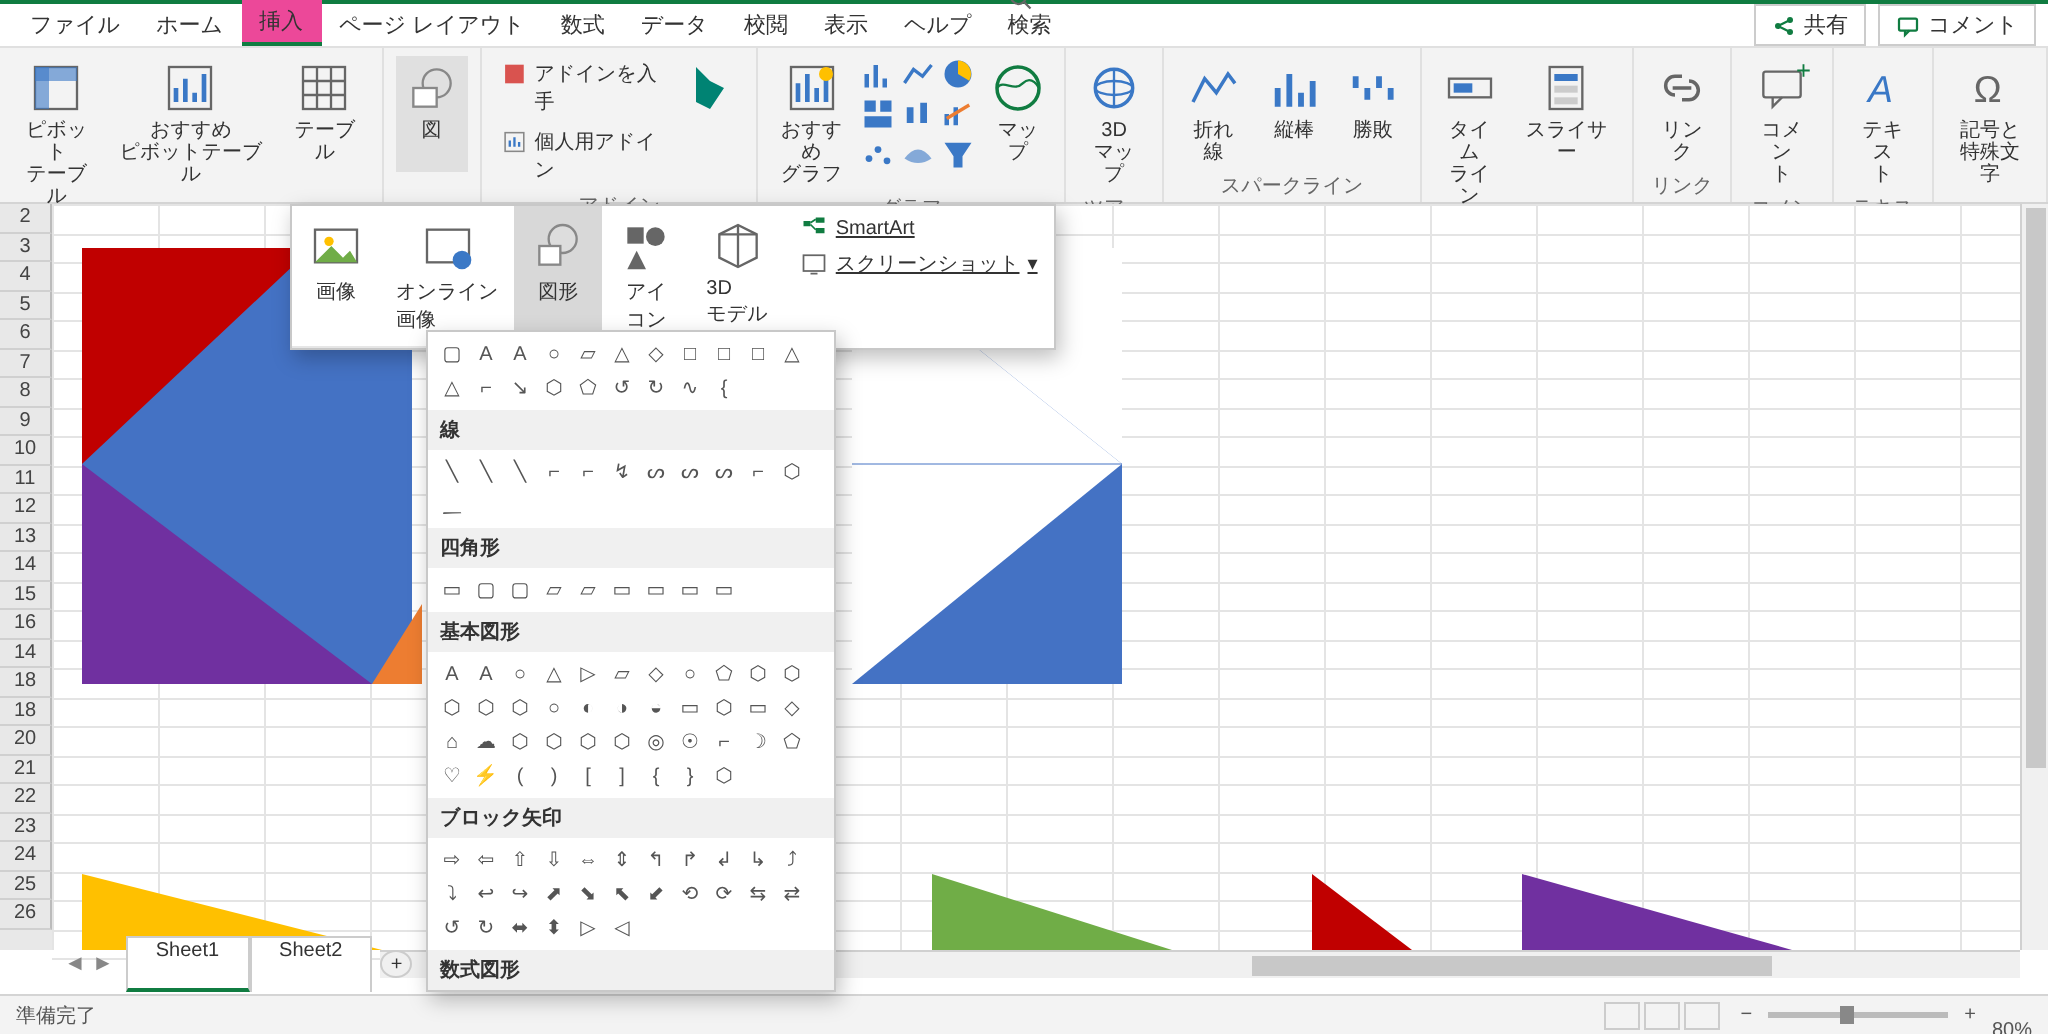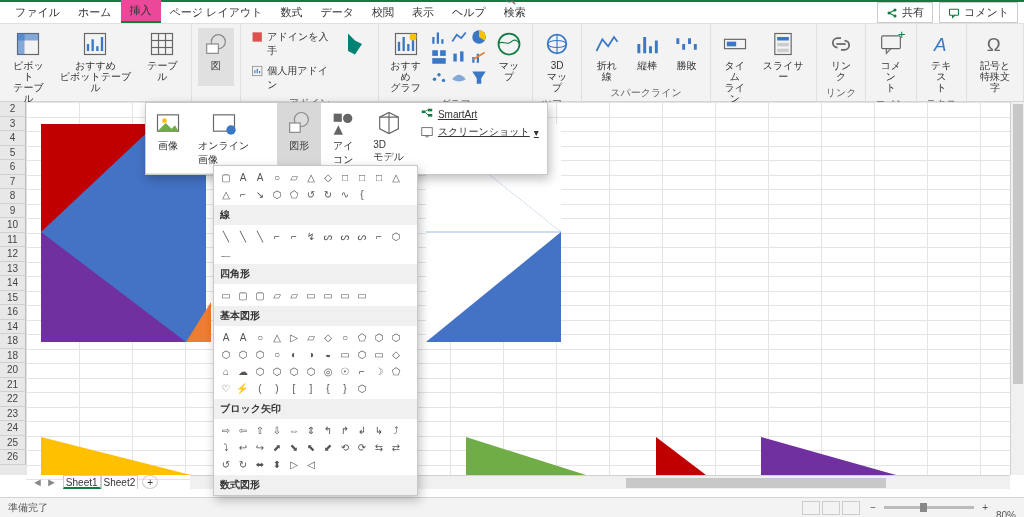--- a/index.html
+++ b/index.html
@@ -30,21 +30,21 @@
 .addin-row .ic { width: 14px; height: 14px; }
 .mini-grid { display: flex; gap: 2px; }
 .mini-col { display: flex; flex-direction: column; gap: 2px; }
 .mini-ic { width: 18px; height: 18px; cursor: pointer; }
 
 
 .dropdown-zu { position: absolute; left: 145px; top: 102px; background: #fff; border: 1px solid #c8c8c8; box-shadow: 2px 4px 10px rgba(0,0,0,0.25); display: flex; flex-direction: column; z-index: 20; }
 .dropdown-zu .row1 { display: flex; border-bottom: 1px solid #e6e6e6; }
 .dropdown-zu .dd-btn { display: flex; flex-direction: column; align-items: center; padding: 6px 8px; cursor: pointer; font-size: 10px; }
 .dropdown-zu .dd-btn .ic { width: 28px; height: 28px; margin-bottom: 2px; }
-.dropdown-zu .dd-btn.active { background: #d8d8d8; margin-left: 20px; }
+.dropdown-zu .dd-btn.active { background: #d8d8d8; }
 .dropdown-zu .side { display: flex; flex-direction: column; padding: 4px 8px; gap: 4px; font-size: 10px; }
 .dropdown-zu .side .srow { display: flex; align-items: center; gap: 4px; cursor: pointer; text-decoration: underline; }
 
 
 .shapes-dd { position: absolute; left: 213px; top: 165px; width: 205px; background: #fff; border: 1px solid #c8c8c8; box-shadow: 2px 4px 10px rgba(0,0,0,0.25); z-index: 30; max-height: 340px; overflow-y: auto; }
 .shapes-dd .cat { font-size: 10px; font-weight: bold; background: #f0f0f0; padding: 3px 6px; }
 .shapes-dd .grid { display: flex; flex-wrap: wrap; padding: 3px 4px; gap: 1px; }
 .shapes-dd .sh { width: 16px; height: 16px; border: 1px solid #888; cursor: pointer; display: flex; align-items: center; justify-content: center; font-size: 10px; color: #555; }
 .shapes-dd .sh.noborder { border: none; }
 .shapes-dd::-webkit-scrollbar { width: 14px; }
@@ -63,21 +63,21 @@
 
 
 .hscroll { position: absolute; left: 190px; right: 14px; bottom: 0; height: 14px; background: #f0f0f0; border-top: 1px solid #d0d0d0; }
 .hscroll .thumb { position: absolute; left: 436px; top: 2px; width: 260px; height: 10px; background: #c8c8c8; }
 .vscroll { position: absolute; right: 0; top: 0; width: 14px; bottom: 14px; background: #f0f0f0; border-left: 1px solid #d0d0d0; }
 .vscroll .thumb { position: absolute; top: 2px; left: 2px; width: 10px; height: 280px; background: #c8c8c8; }
 
 
 .tabs-area { position: absolute; left: 26px; bottom: 0; height: 14px; display: flex; align-items: center; }
 .tabs-area .nav { display: flex; gap: 4px; padding: 0 6px; color: #888; }
-.tabs-area .tab { padding: 0 2px; border: 1px solid #ccc; border-bottom: none; background: #fff; font-size: 10px; cursor: pointer; height: 14px; line-height: 13px; }
+.tabs-area .tab { padding: 0 14px; border: 1px solid #ccc; border-bottom: none; background: #fff; font-size: 10px; cursor: pointer; height: 28px; line-height: 13px; }
 .tabs-area .tab.active { background: #fff; border-bottom: 2px solid #107c41; }
 .tabs-area .add { width: 16px; height: 14px; display: flex; align-items: center; justify-content: center; cursor: pointer; border: 1px solid #ccc; border-radius: 50%; font-size: 10px; margin-left: 4px; }
 
 
 .statusbar { position: absolute; left: 0; right: 0; bottom: 0; height: 20px; background: #f3f3f3; border-top: 1px solid #d4d4d4; display: flex; align-items: center; font-size: 10px; padding: 0 8px; color: #555; }
 .statusbar .spacer { flex: 1; }
 .statusbar .viewbtns { display: flex; gap: 2px; margin-right: 10px; }
 .statusbar .vb { width: 18px; height: 14px; border: 1px solid #ccc; cursor: pointer; }
 .statusbar .zoom-slider { width: 90px; height: 3px; background: #bbb; position: relative; margin: 0 8px; }
 .statusbar .zoom-slider .knob { position: absolute; left: 36px; top: -3px; width: 7px; height: 9px; background: #888; }

